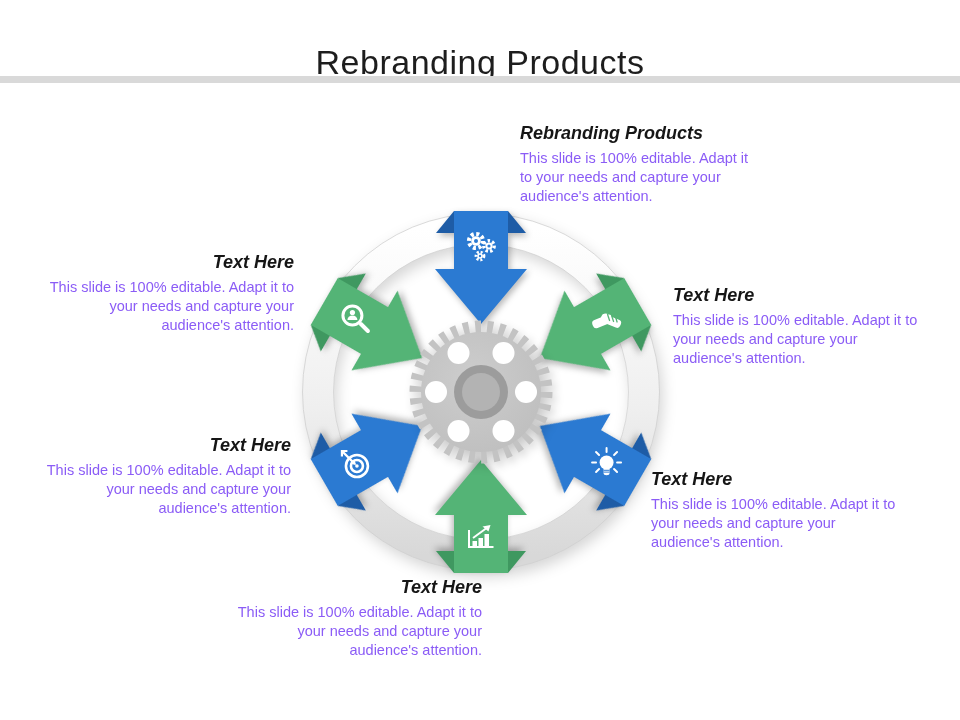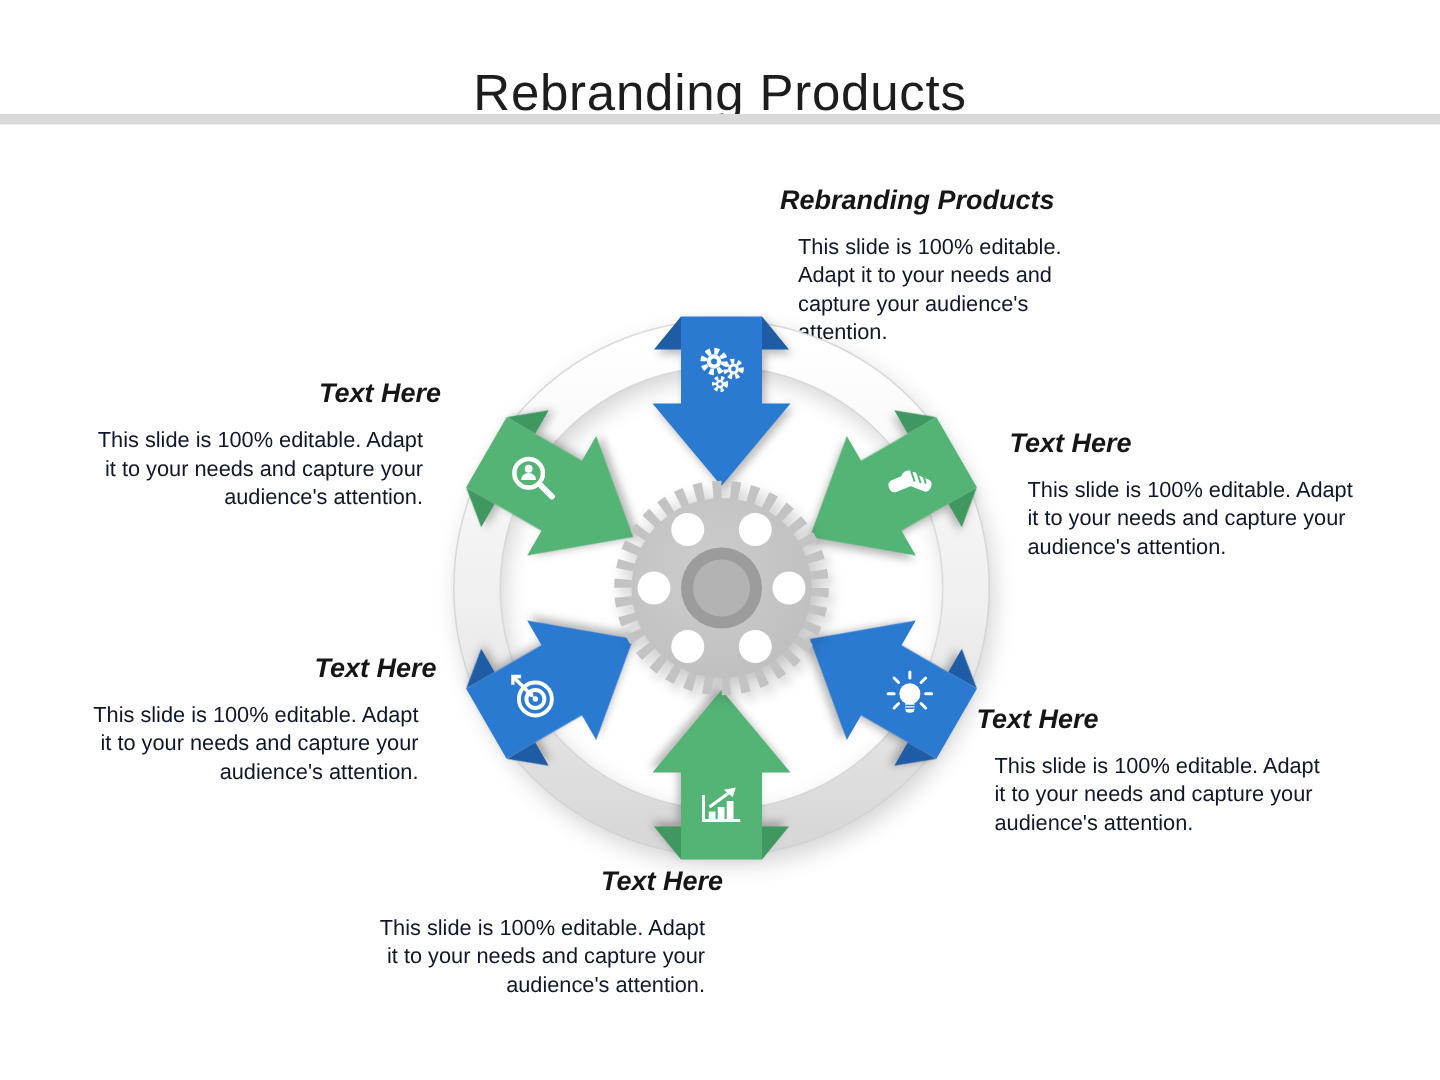--- a/index.html
+++ b/index.html
@@ -25,21 +25,21 @@
   .r0{transform:rotate(0deg);}   .r60{transform:rotate(60deg);}
   .r120{transform:rotate(120deg);} .r180{transform:rotate(180deg);}
   .r240{transform:rotate(240deg);} .r300{transform:rotate(300deg);}
   .c0{transform:rotate(0deg);}   .c60{transform:rotate(-60deg);}
   .c120{transform:rotate(-120deg);} .c180{transform:rotate(-180deg);}
   .c240{transform:rotate(-240deg);} .c300{transform:rotate(-300deg);}
 
   
   .tblock{position:absolute;width:250px;}
   .tblock h3{margin:0 0 5px 0;font-size:18px;font-style:italic;font-weight:700;color:#161616;}
-  .tblock p{margin:12px;font-size:14.5px;line-height:19px;color:#0f172a;}
+  .tblock p{margin:0;font-size:14.5px;line-height:19px;color:#8b5cf6;}
   .al{text-align:left;} .ar{text-align:right;}
   .b-top{left:520px;top:123px;width:240px;}
   .b-ul{right:666px;top:252px;}
   .b-ur{left:673px;top:285px;width:245px;}
   .b-ll{right:669px;top:435px;}
   .b-lr{left:651px;top:469px;width:245px;}
   .b-bottom{right:478px;top:577px;}
 </style>
 </head>
 <body>

